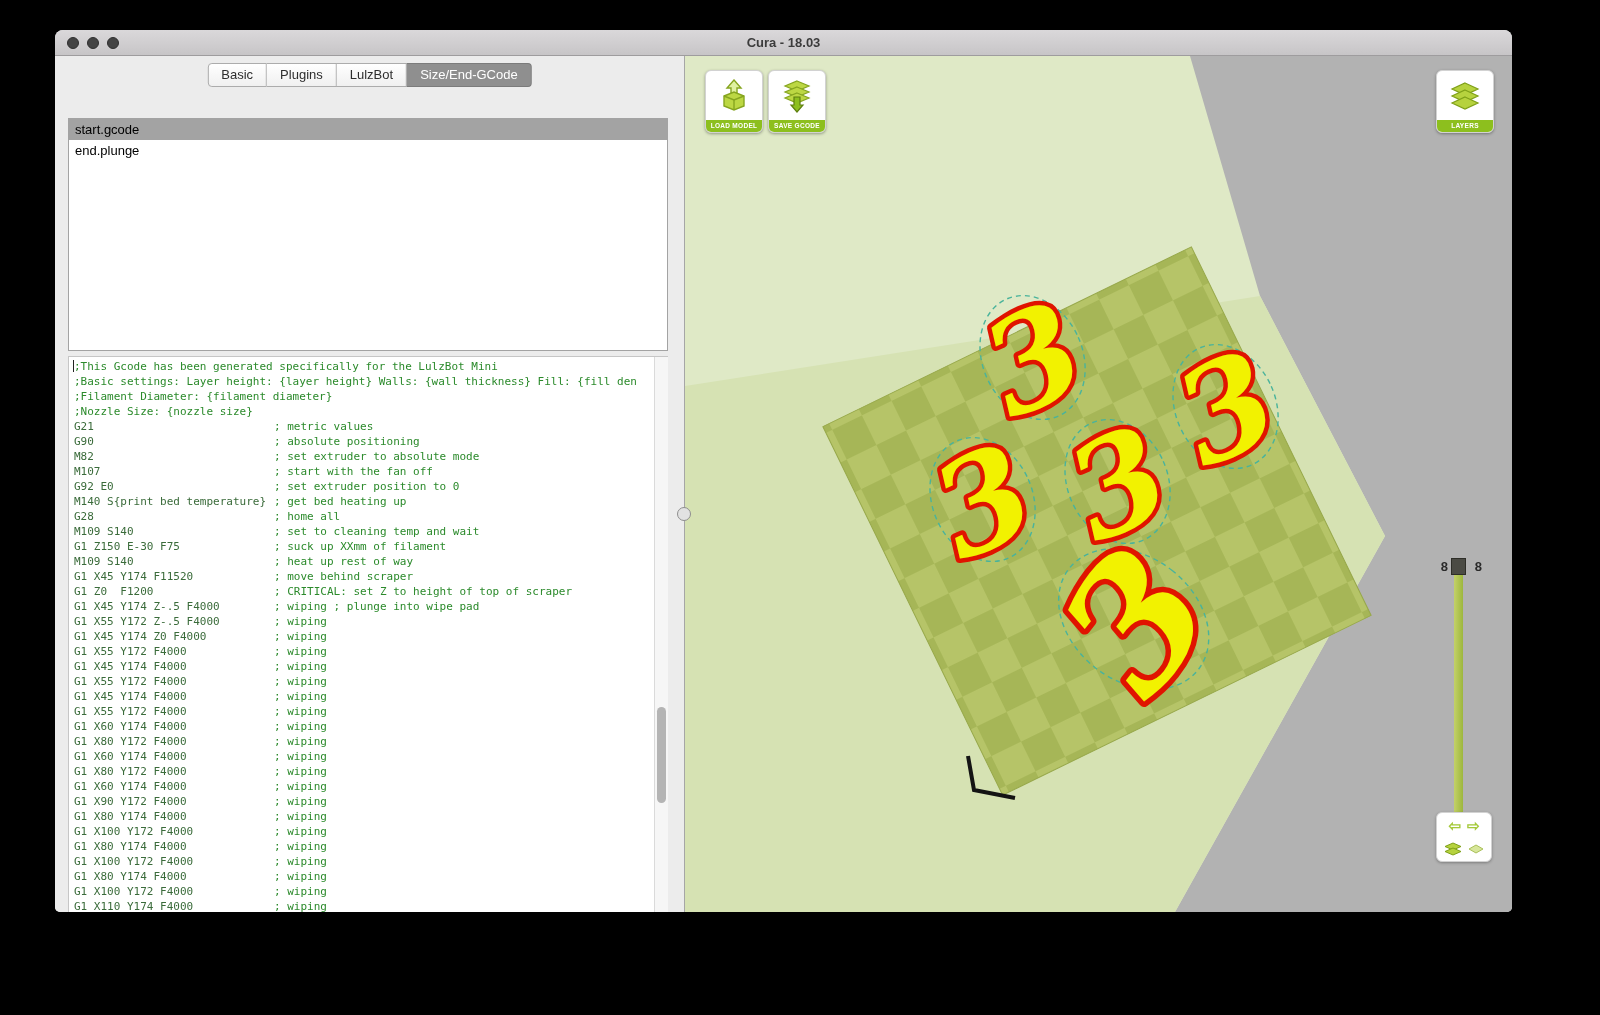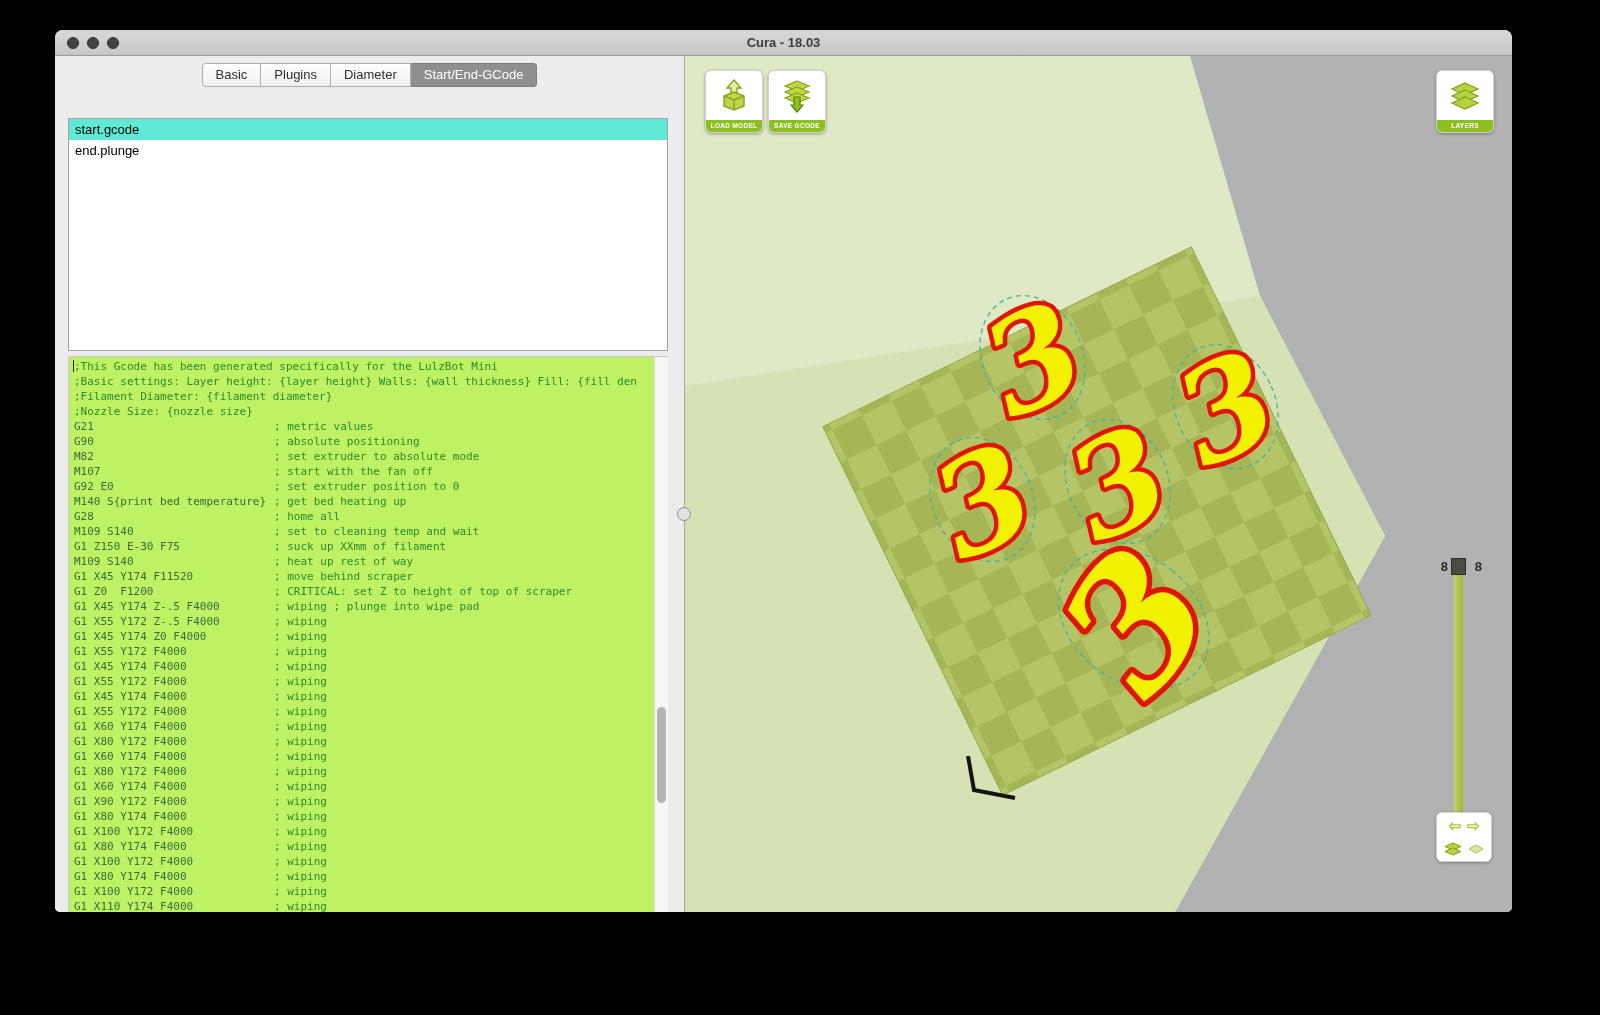--- a/index.html
+++ b/index.html
@@ -31,25 +31,25 @@
     background:linear-gradient(#ffffff,#f0f0f0); border:1px solid #acacac;
     border-left:none; color:#2e2e2e; white-space:nowrap;text-align:center; }
   .tab:first-child { border-left:1px solid #acacac; border-radius:4px 0 0 4px; }
   .tab:last-child { border-radius:0 4px 4px 0; }
   .tab.active { background:#8f8f8f; color:#ffffff; border-color:#7b7b7b; }
 
   
   .file-list { position:absolute; left:13px; top:62px; width:600px; height:233px;
     background:#ffffff; border:1px solid #a3a3a3; font-size:13px; overflow:hidden; }
   .file-item { height:21px; line-height:21px; padding-left:6px; color:#000; }
-  .file-item.selected { background:#5eead4; }
+  .file-item.selected { background:#a3a3a3; }
 
   
   .editor { position:absolute; left:13px; top:300px; width:600px; height:557px;
-    background:#bef264; border:1px solid #c6c6c6; overflow:hidden;
+    background:#ffffff; border:1px solid #c6c6c6; overflow:hidden;
     font-family:"DejaVu Sans Mono", monospace; font-size:11px; line-height:15px; }
   .gcode-text { position:absolute; left:5px; top:2px; right:14px; white-space:pre; }
   .gline { height:15px; white-space:pre; overflow:hidden; }
   .gcmd { display:inline-block; width:200px; color:#3a6b3a; }
   .gcmt { color:#2b8a2b; }
   .caret { position:absolute; left:4px; top:3px; width:1px; height:12px; background:#222; }
 
   .vscrollbar { position:absolute; left:599px; top:301px; width:14px; height:555px;
     background:#f6f6f6; border-left:1px solid #dadada; }
   .vthumb { position:absolute; left:2px; top:350px; width:9px; height:96px;
@@ -104,22 +104,22 @@
     <div class="traffic t-zoom"></div>
     <div class="title">Cura - 18.03</div>
   </div>
 
   <div class="content">
 
     <div class="left-panel">
       <div class="tab-bar">
           <div class="tab">Basic</div>
           <div class="tab">Plugins</div>
-          <div class="tab">Diameter</div>
-          <div class="tab active">Start/End-GCode</div>
+          <div class="tab">LulzBot</div>
+          <div class="tab active">Size/End-GCode</div>
         </div>
 
       <div class="file-list">
           <div class="file-item selected">start.gcode</div>
           <div class="file-item">end.plunge</div>
         </div>
 
       <div class="editor">
         <div class="caret"></div>
         <div class="gcode-text"><div class="gline"><span class="gcmt">;This Gcode has been generated specifically for the LulzBot Mini</span></div><div class="gline"><span class="gcmt">;Basic settings: Layer height: {layer height} Walls: {wall thickness} Fill: {fill den</span></div><div class="gline"><span class="gcmt">;Filament Diameter: {filament diameter}</span></div><div class="gline"><span class="gcmt">;Nozzle Size: {nozzle size}</span></div><div class="gline"><span class="gcmd">G21</span><span class="gcmt">; metric values</span></div><div class="gline"><span class="gcmd">G90</span><span class="gcmt">; absolute positioning</span></div><div class="gline"><span class="gcmd">M82</span><span class="gcmt">; set extruder to absolute mode</span></div><div class="gline"><span class="gcmd">M107</span><span class="gcmt">; start with the fan off</span></div><div class="gline"><span class="gcmd">G92 E0</span><span class="gcmt">; set extruder position to 0</span></div><div class="gline"><span class="gcmd">M140 S{print bed temperature}</span><span class="gcmt">; get bed heating up</span></div><div class="gline"><span class="gcmd">G28</span><span class="gcmt">; home all</span></div><div class="gline"><span class="gcmd">M109 S140</span><span class="gcmt">; set to cleaning temp and wait</span></div><div class="gline"><span class="gcmd">G1 Z150 E-30 F75</span><span class="gcmt">; suck up XXmm of filament</span></div><div class="gline"><span class="gcmd">M109 S140</span><span class="gcmt">; heat up rest of way</span></div><div class="gline"><span class="gcmd">G1 X45 Y174 F11520</span><span class="gcmt">; move behind scraper</span></div><div class="gline"><span class="gcmd">G1 Z0  F1200</span><span class="gcmt">; CRITICAL: set Z to height of top of scraper</span></div><div class="gline"><span class="gcmd">G1 X45 Y174 Z-.5 F4000</span><span class="gcmt">; wiping ; plunge into wipe pad</span></div><div class="gline"><span class="gcmd">G1 X55 Y172 Z-.5 F4000</span><span class="gcmt">; wiping</span></div><div class="gline"><span class="gcmd">G1 X45 Y174 Z0 F4000</span><span class="gcmt">; wiping</span></div><div class="gline"><span class="gcmd">G1 X55 Y172 F4000</span><span class="gcmt">; wiping</span></div><div class="gline"><span class="gcmd">G1 X45 Y174 F4000</span><span class="gcmt">; wiping</span></div><div class="gline"><span class="gcmd">G1 X55 Y172 F4000</span><span class="gcmt">; wiping</span></div><div class="gline"><span class="gcmd">G1 X45 Y174 F4000</span><span class="gcmt">; wiping</span></div><div class="gline"><span class="gcmd">G1 X55 Y172 F4000</span><span class="gcmt">; wiping</span></div><div class="gline"><span class="gcmd">G1 X60 Y174 F4000</span><span class="gcmt">; wiping</span></div><div class="gline"><span class="gcmd">G1 X80 Y172 F4000</span><span class="gcmt">; wiping</span></div><div class="gline"><span class="gcmd">G1 X60 Y174 F4000</span><span class="gcmt">; wiping</span></div><div class="gline"><span class="gcmd">G1 X80 Y172 F4000</span><span class="gcmt">; wiping</span></div><div class="gline"><span class="gcmd">G1 X60 Y174 F4000</span><span class="gcmt">; wiping</span></div><div class="gline"><span class="gcmd">G1 X90 Y172 F4000</span><span class="gcmt">; wiping</span></div><div class="gline"><span class="gcmd">G1 X80 Y174 F4000</span><span class="gcmt">; wiping</span></div><div class="gline"><span class="gcmd">G1 X100 Y172 F4000</span><span class="gcmt">; wiping</span></div><div class="gline"><span class="gcmd">G1 X80 Y174 F4000</span><span class="gcmt">; wiping</span></div><div class="gline"><span class="gcmd">G1 X100 Y172 F4000</span><span class="gcmt">; wiping</span></div><div class="gline"><span class="gcmd">G1 X80 Y174 F4000</span><span class="gcmt">; wiping</span></div><div class="gline"><span class="gcmd">G1 X100 Y172 F4000</span><span class="gcmt">; wiping</span></div><div class="gline"><span class="gcmd">G1 X110 Y174 F4000</span><span class="gcmt">; wiping</span></div></div>

